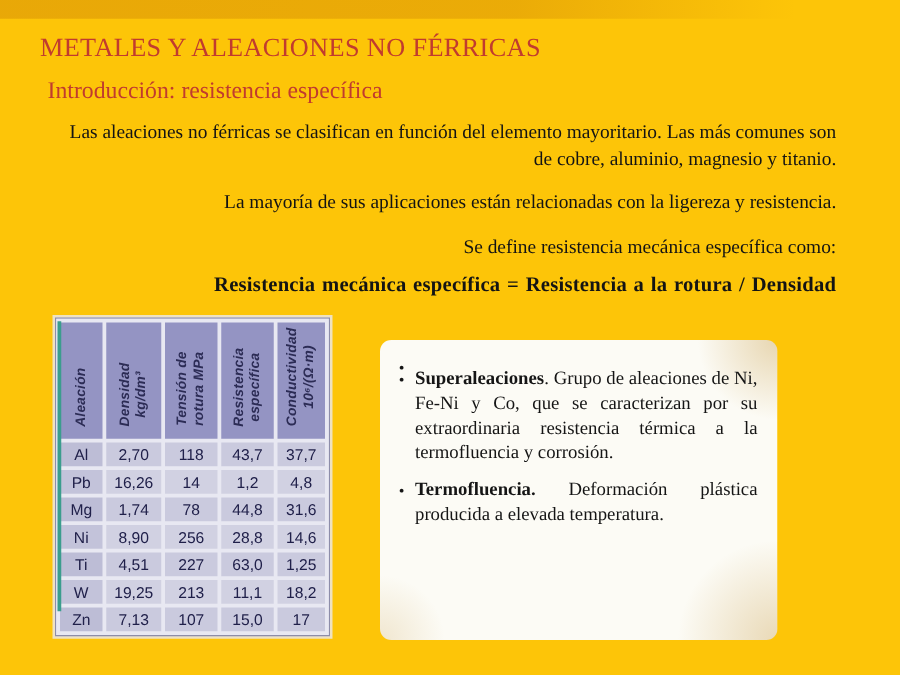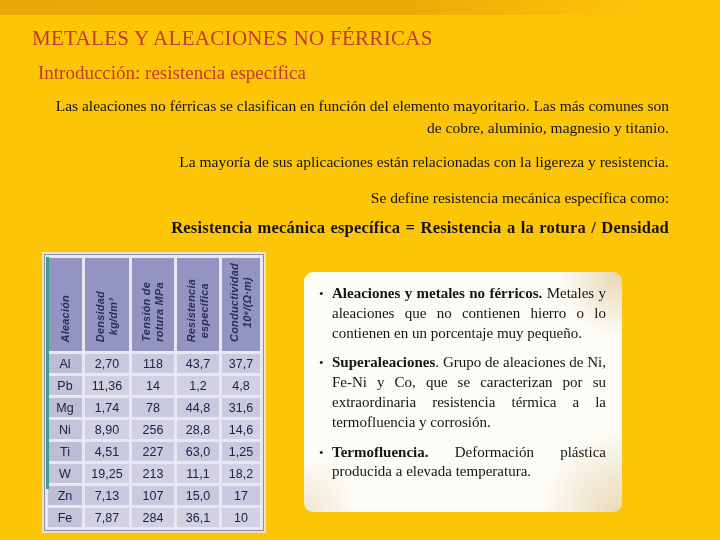--- a/index.html
+++ b/index.html
@@ -148,21 +148,21 @@
       <tbody>
           <tr>
             <td>Al</td>
             <td>2,70</td>
             <td>118</td>
             <td>43,7</td>
             <td>37,7</td>
           </tr>
           <tr>
             <td>Pb</td>
-            <td>11,36</td>
+            <td>16,26</td>
             <td>14</td>
             <td>1,2</td>
             <td>4,8</td>
           </tr>
           <tr>
             <td>Mg</td>
             <td>1,74</td>
             <td>78</td>
             <td>44,8</td>
             <td>31,6</td>
@@ -188,35 +188,27 @@
             <td>11,1</td>
             <td>18,2</td>
           </tr>
           <tr>
             <td>Zn</td>
             <td>7,13</td>
             <td>107</td>
             <td>15,0</td>
             <td>17</td>
           </tr>
-          <tr>
-            <td>Fe</td>
-            <td>7,87</td>
-            <td>284</td>
-            <td>36,1</td>
-            <td>10</td>
-          </tr>
         </tbody>
     </table>
   </div>
 
   <div class="panel">
     <div class="bullet">
       <span class="marker">•</span>
-      <span class="btext"><b>Aleaciones y metales no férricos.</b><span> Metales y aleaciones que no contienen hierro o lo contienen en un porcentaje muy pequeño.</span></span>
     </div>
     <div class="bullet">
       <span class="marker">•</span>
       <span class="btext"><b>Superaleaciones</b><span>. Grupo de aleaciones de Ni, Fe-Ni y Co, que se caracterizan por su extraordinaria resistencia térmica a la termofluencia y corrosión.</span></span>
     </div>
     <div class="bullet">
       <span class="marker">•</span>
       <span class="btext"><b>Termofluencia.</b><span> Deformación plástica producida a elevada temperatura.</span></span>
     </div>
   </div>

